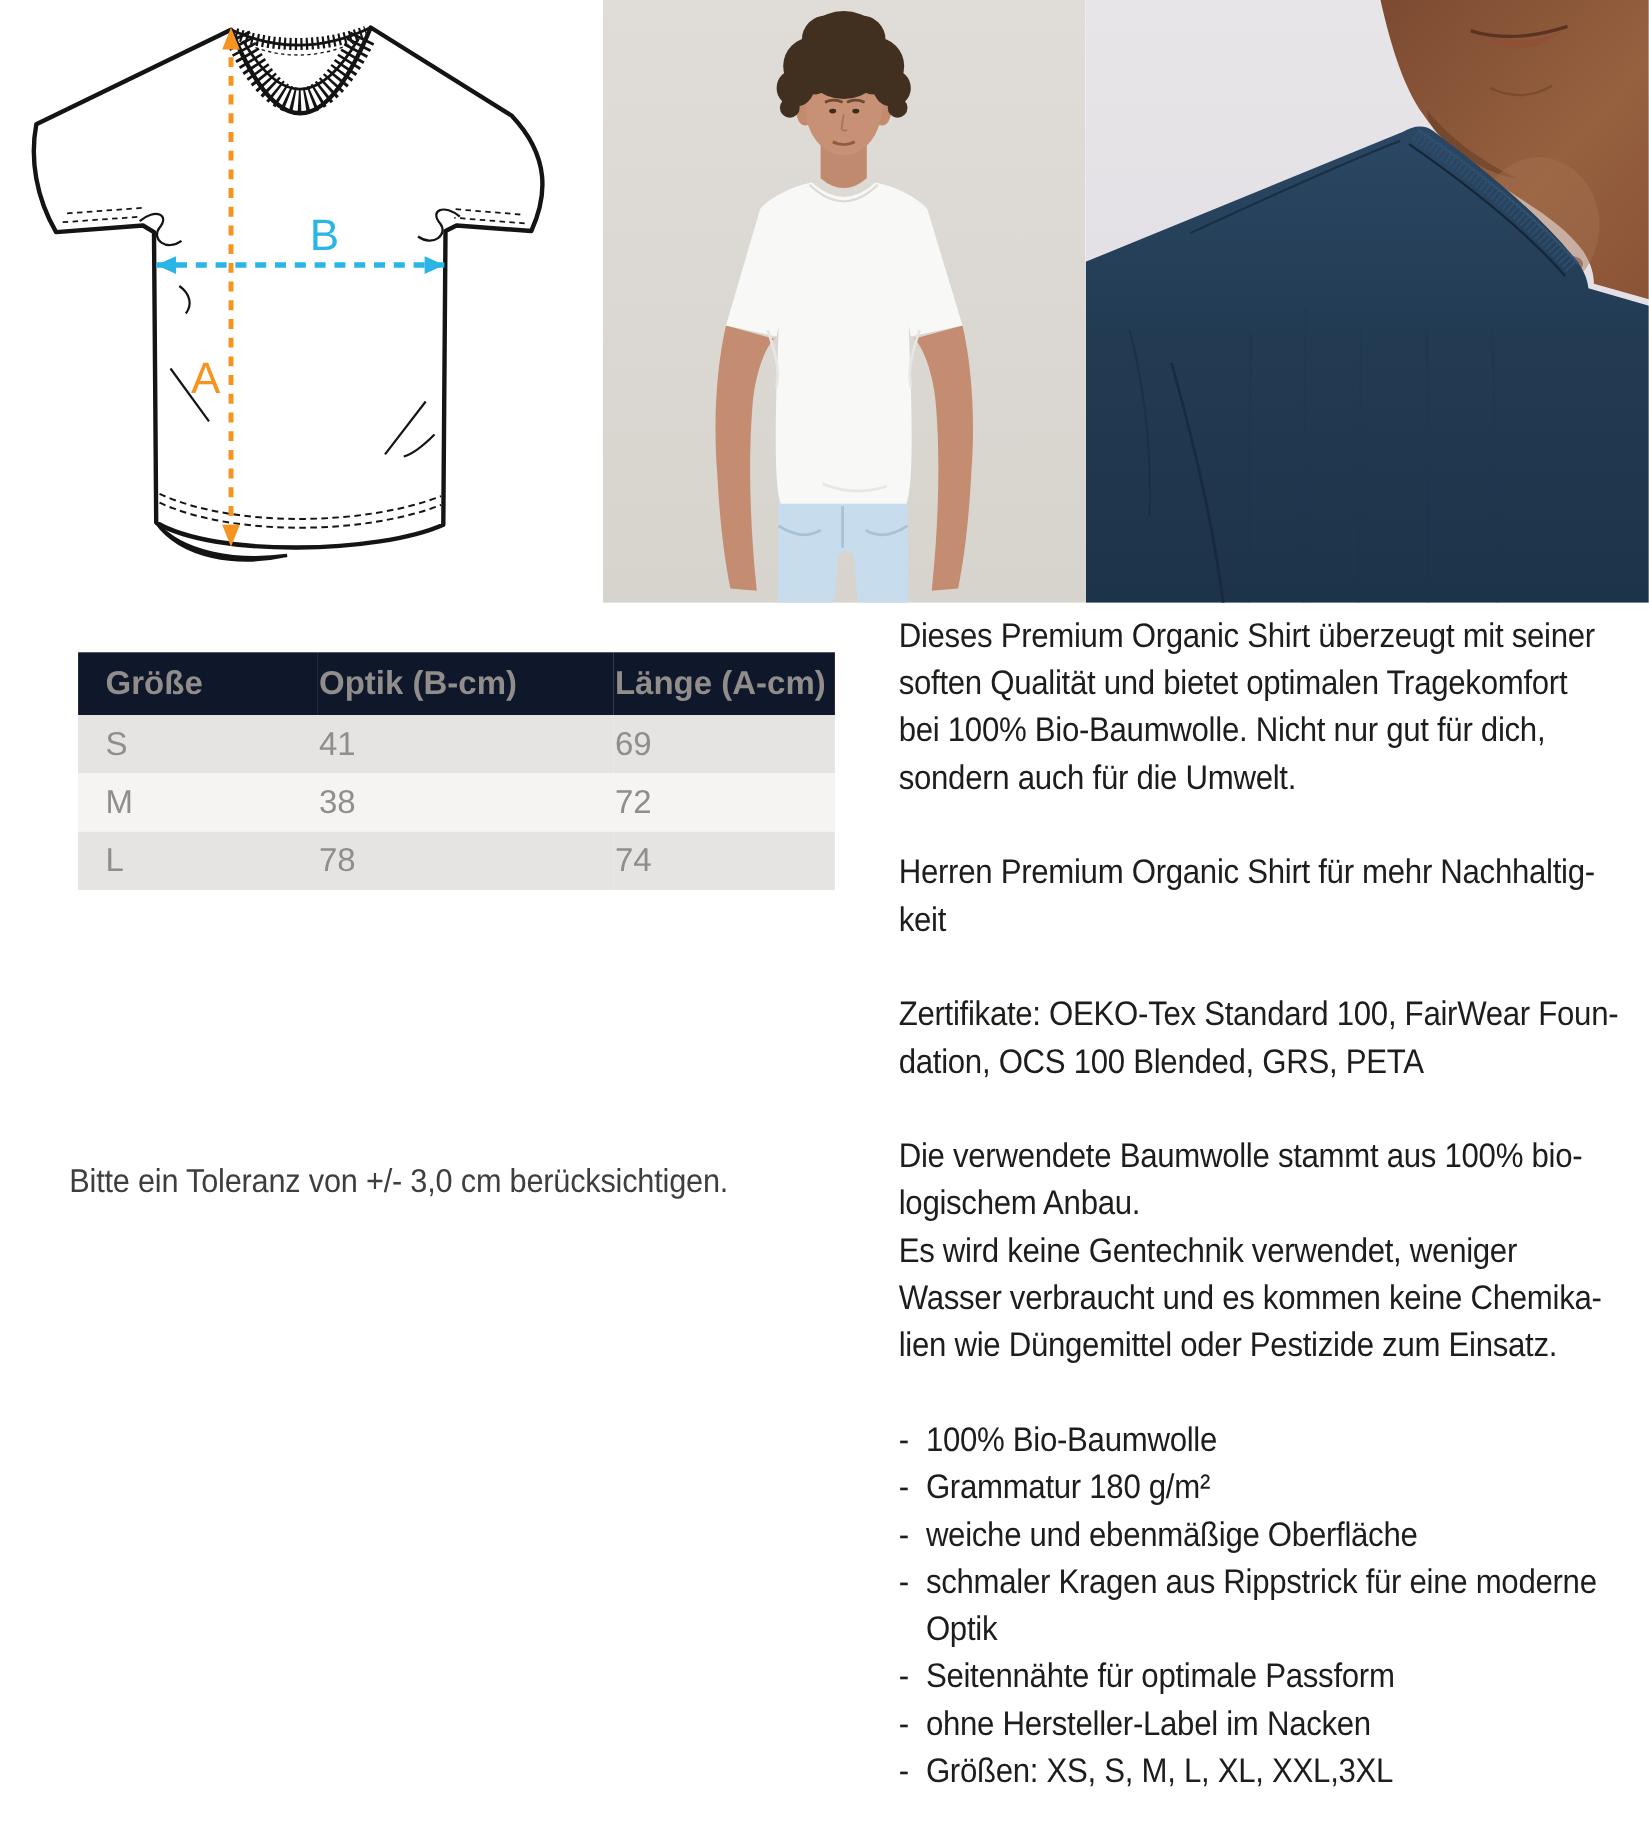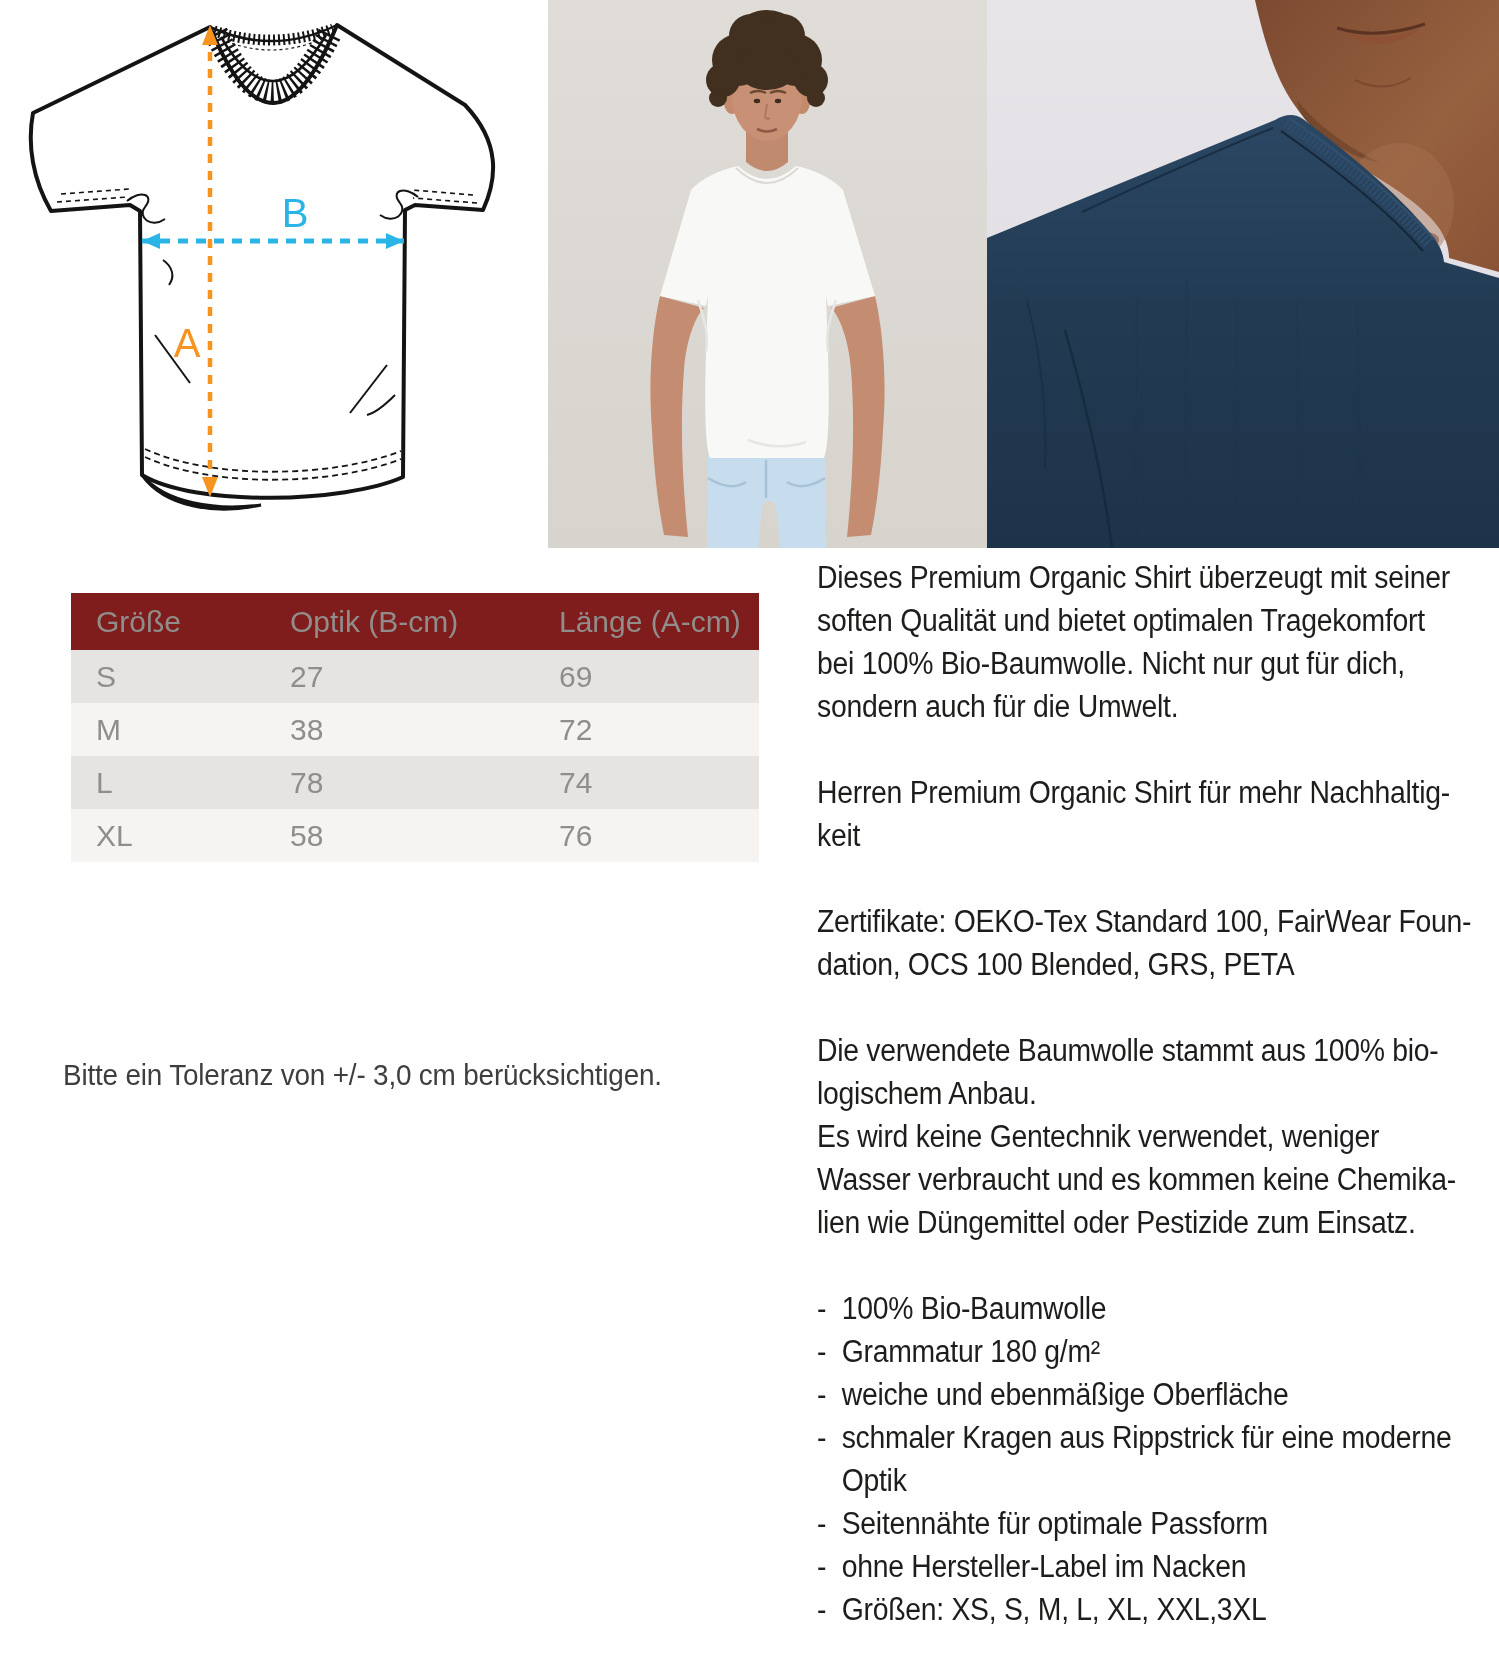--- a/index.html
+++ b/index.html
@@ -7,21 +7,21 @@
         font-family:"Liberation Sans","DejaVu Sans",sans-serif;}
 
   
   .diagram{position:absolute;left:15px;top:5px;width:490px;height:515px;}
   .photo-model{position:absolute;left:548px;top:0;width:439px;height:548px;}
   .photo-detail{position:absolute;left:987px;top:0;width:512px;height:548px;}
 
   
   .size-table{position:absolute;left:71px;top:593px;width:688px;border-collapse:collapse;
               font-size:30px;color:#908d8b;}
-  .size-table th{background:#7f1d1d;font-weight:400;height:55px;text-align:left;}
+  .size-table th{background:#0f172a;font-weight:700;height:55px;text-align:left;}
   .size-table td{height:51px;}
   .size-table tbody tr:nth-child(odd){background:#e6e4e2;}
   .size-table tbody tr:nth-child(even){background:#f5f4f2;}
   .size-table th:first-child,.size-table td:first-child{padding-left:25px;}
 
   .tolerance{position:absolute;left:63px;top:1058px;font-size:30px;color:#3f3e3d;
              letter-spacing:-0.2px;white-space:pre;transform:scaleX(0.93);transform-origin:0 0;}
 
   
   .description{position:absolute;left:817px;top:556px;color:#1d1d1b;font-size:31px;
@@ -189,37 +189,32 @@
     <thead>
       <tr>
         <th>Größe</th>
         <th>Optik (B-cm)</th>
         <th>Länge (A-cm)</th>
       </tr>
     </thead>
     <tbody>
         <tr>
           <td>S</td>
-          <td>27</td>
+          <td>41</td>
           <td>69</td>
         </tr>
         <tr>
           <td>M</td>
           <td>38</td>
           <td>72</td>
         </tr>
         <tr>
           <td>L</td>
           <td>78</td>
           <td>74</td>
-        </tr>
-        <tr>
-          <td>XL</td>
-          <td>58</td>
-          <td>76</td>
         </tr>
       </tbody>
   </table>
 
   <div class="tolerance">Bitte ein Toleranz von +/- 3,0 cm berücksichtigen.</div>
 
   <div class="description">
     <div>
         <p class="para">Dieses Premium Organic Shirt überzeugt mit seiner
 soften Qualität und bietet optimalen Tragekomfort

